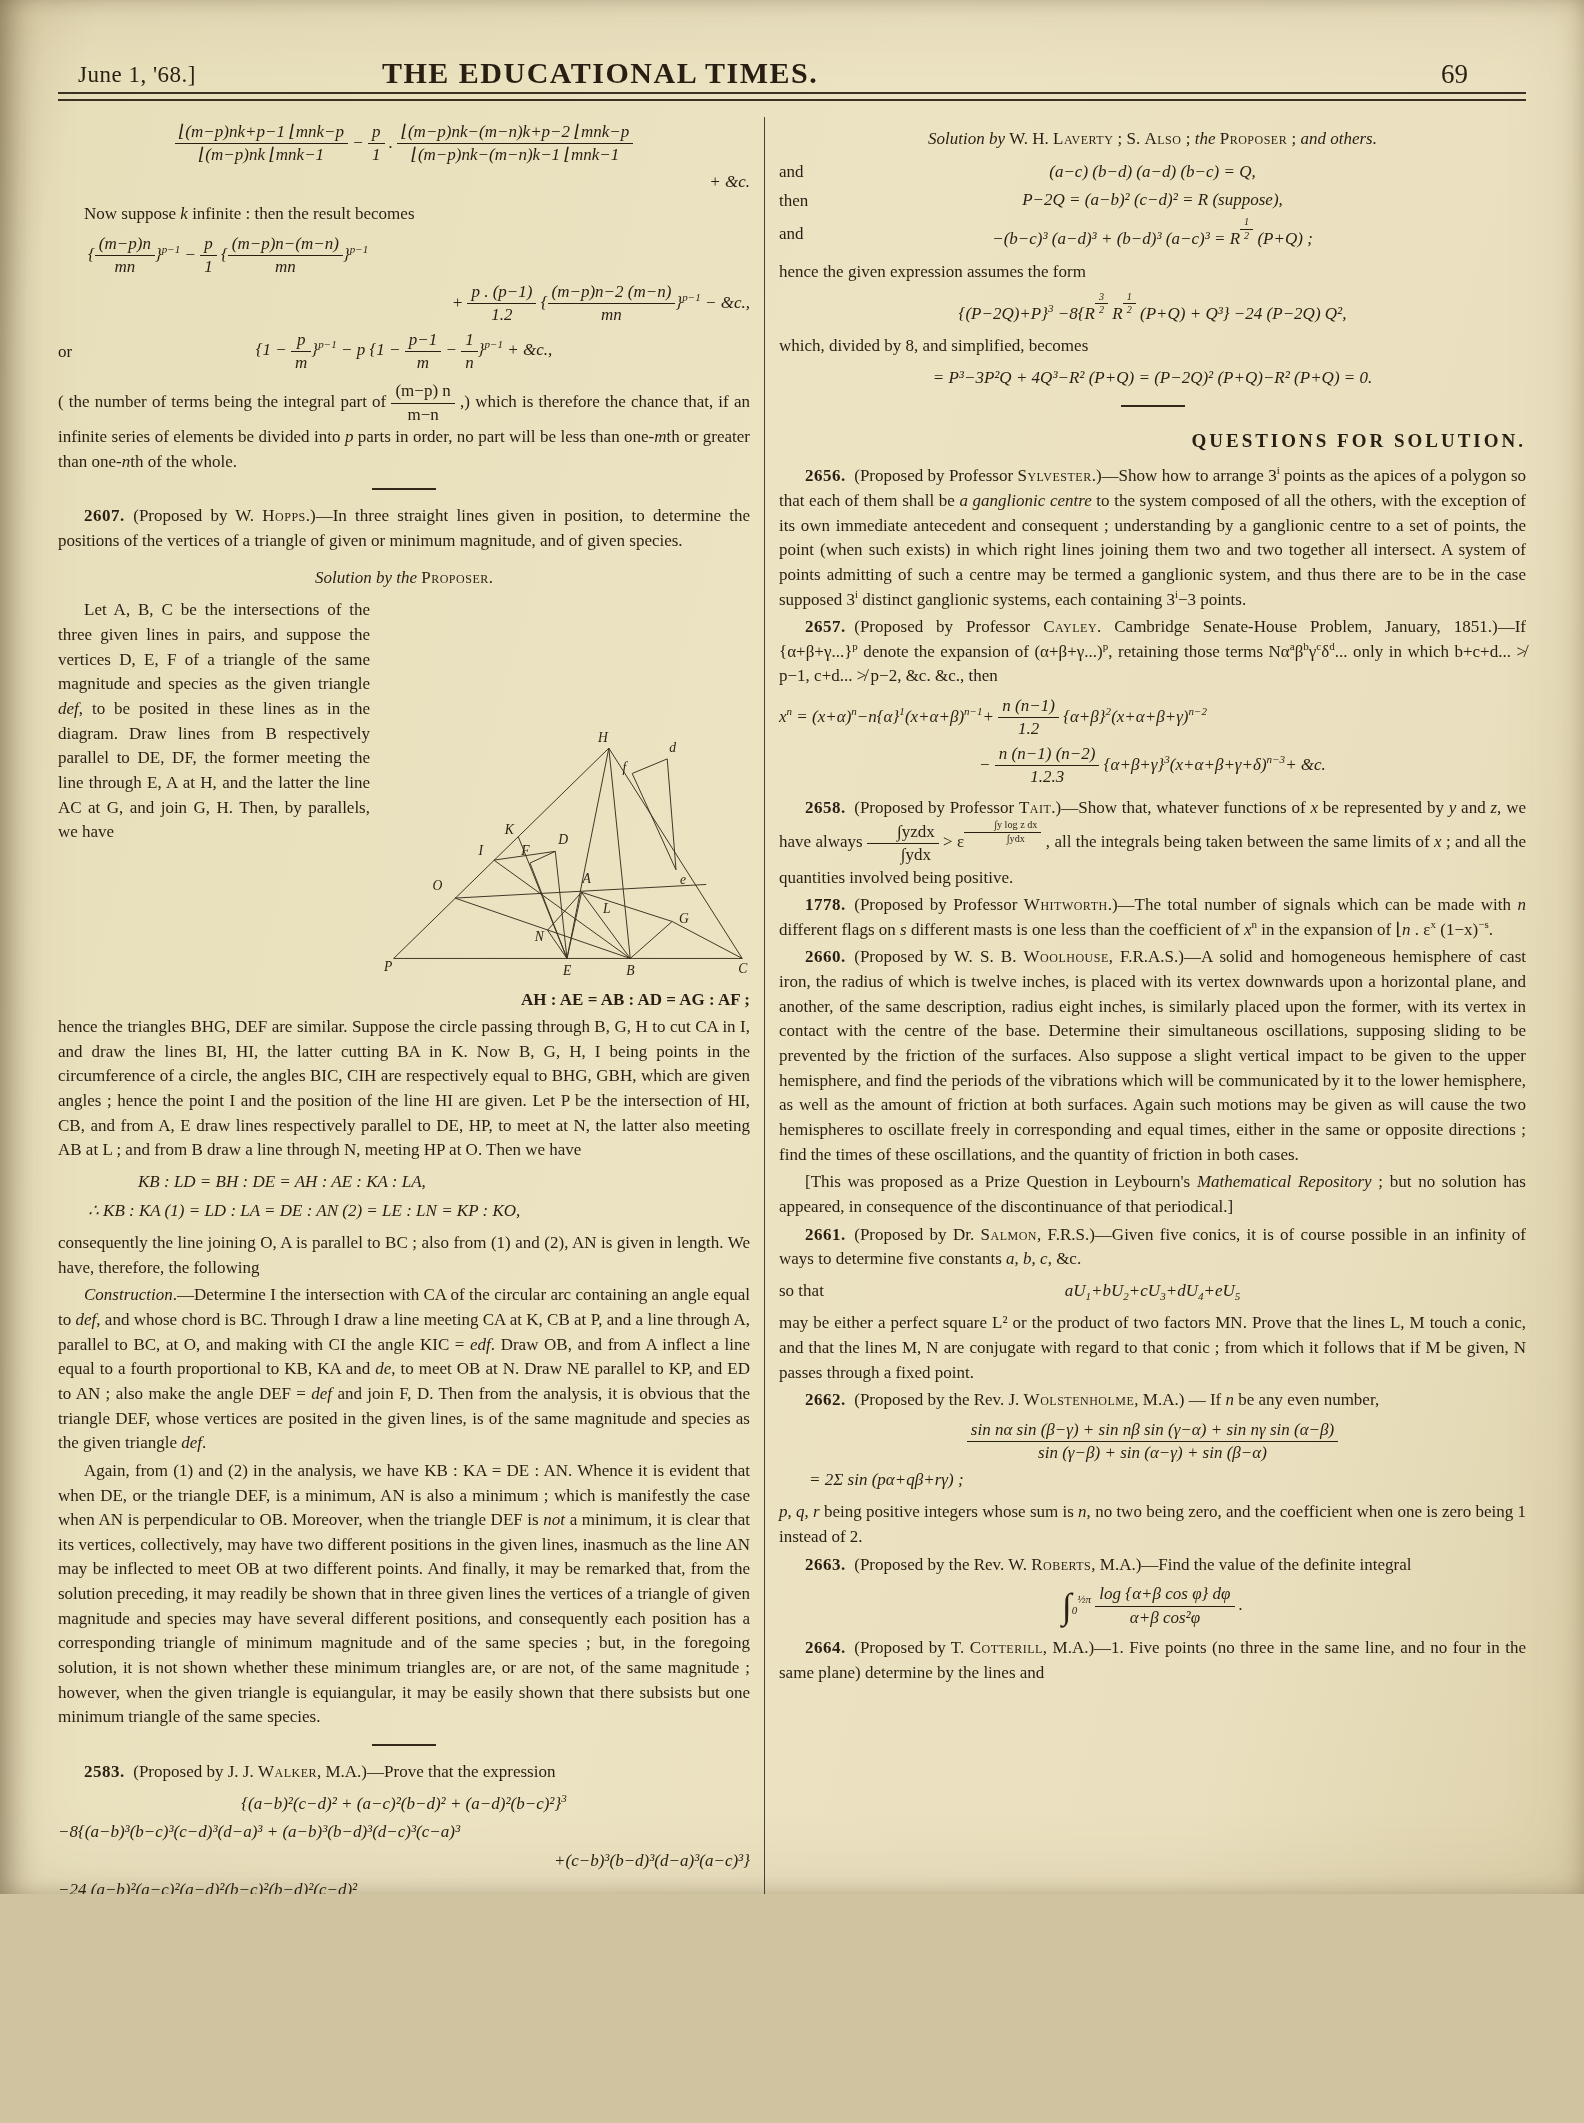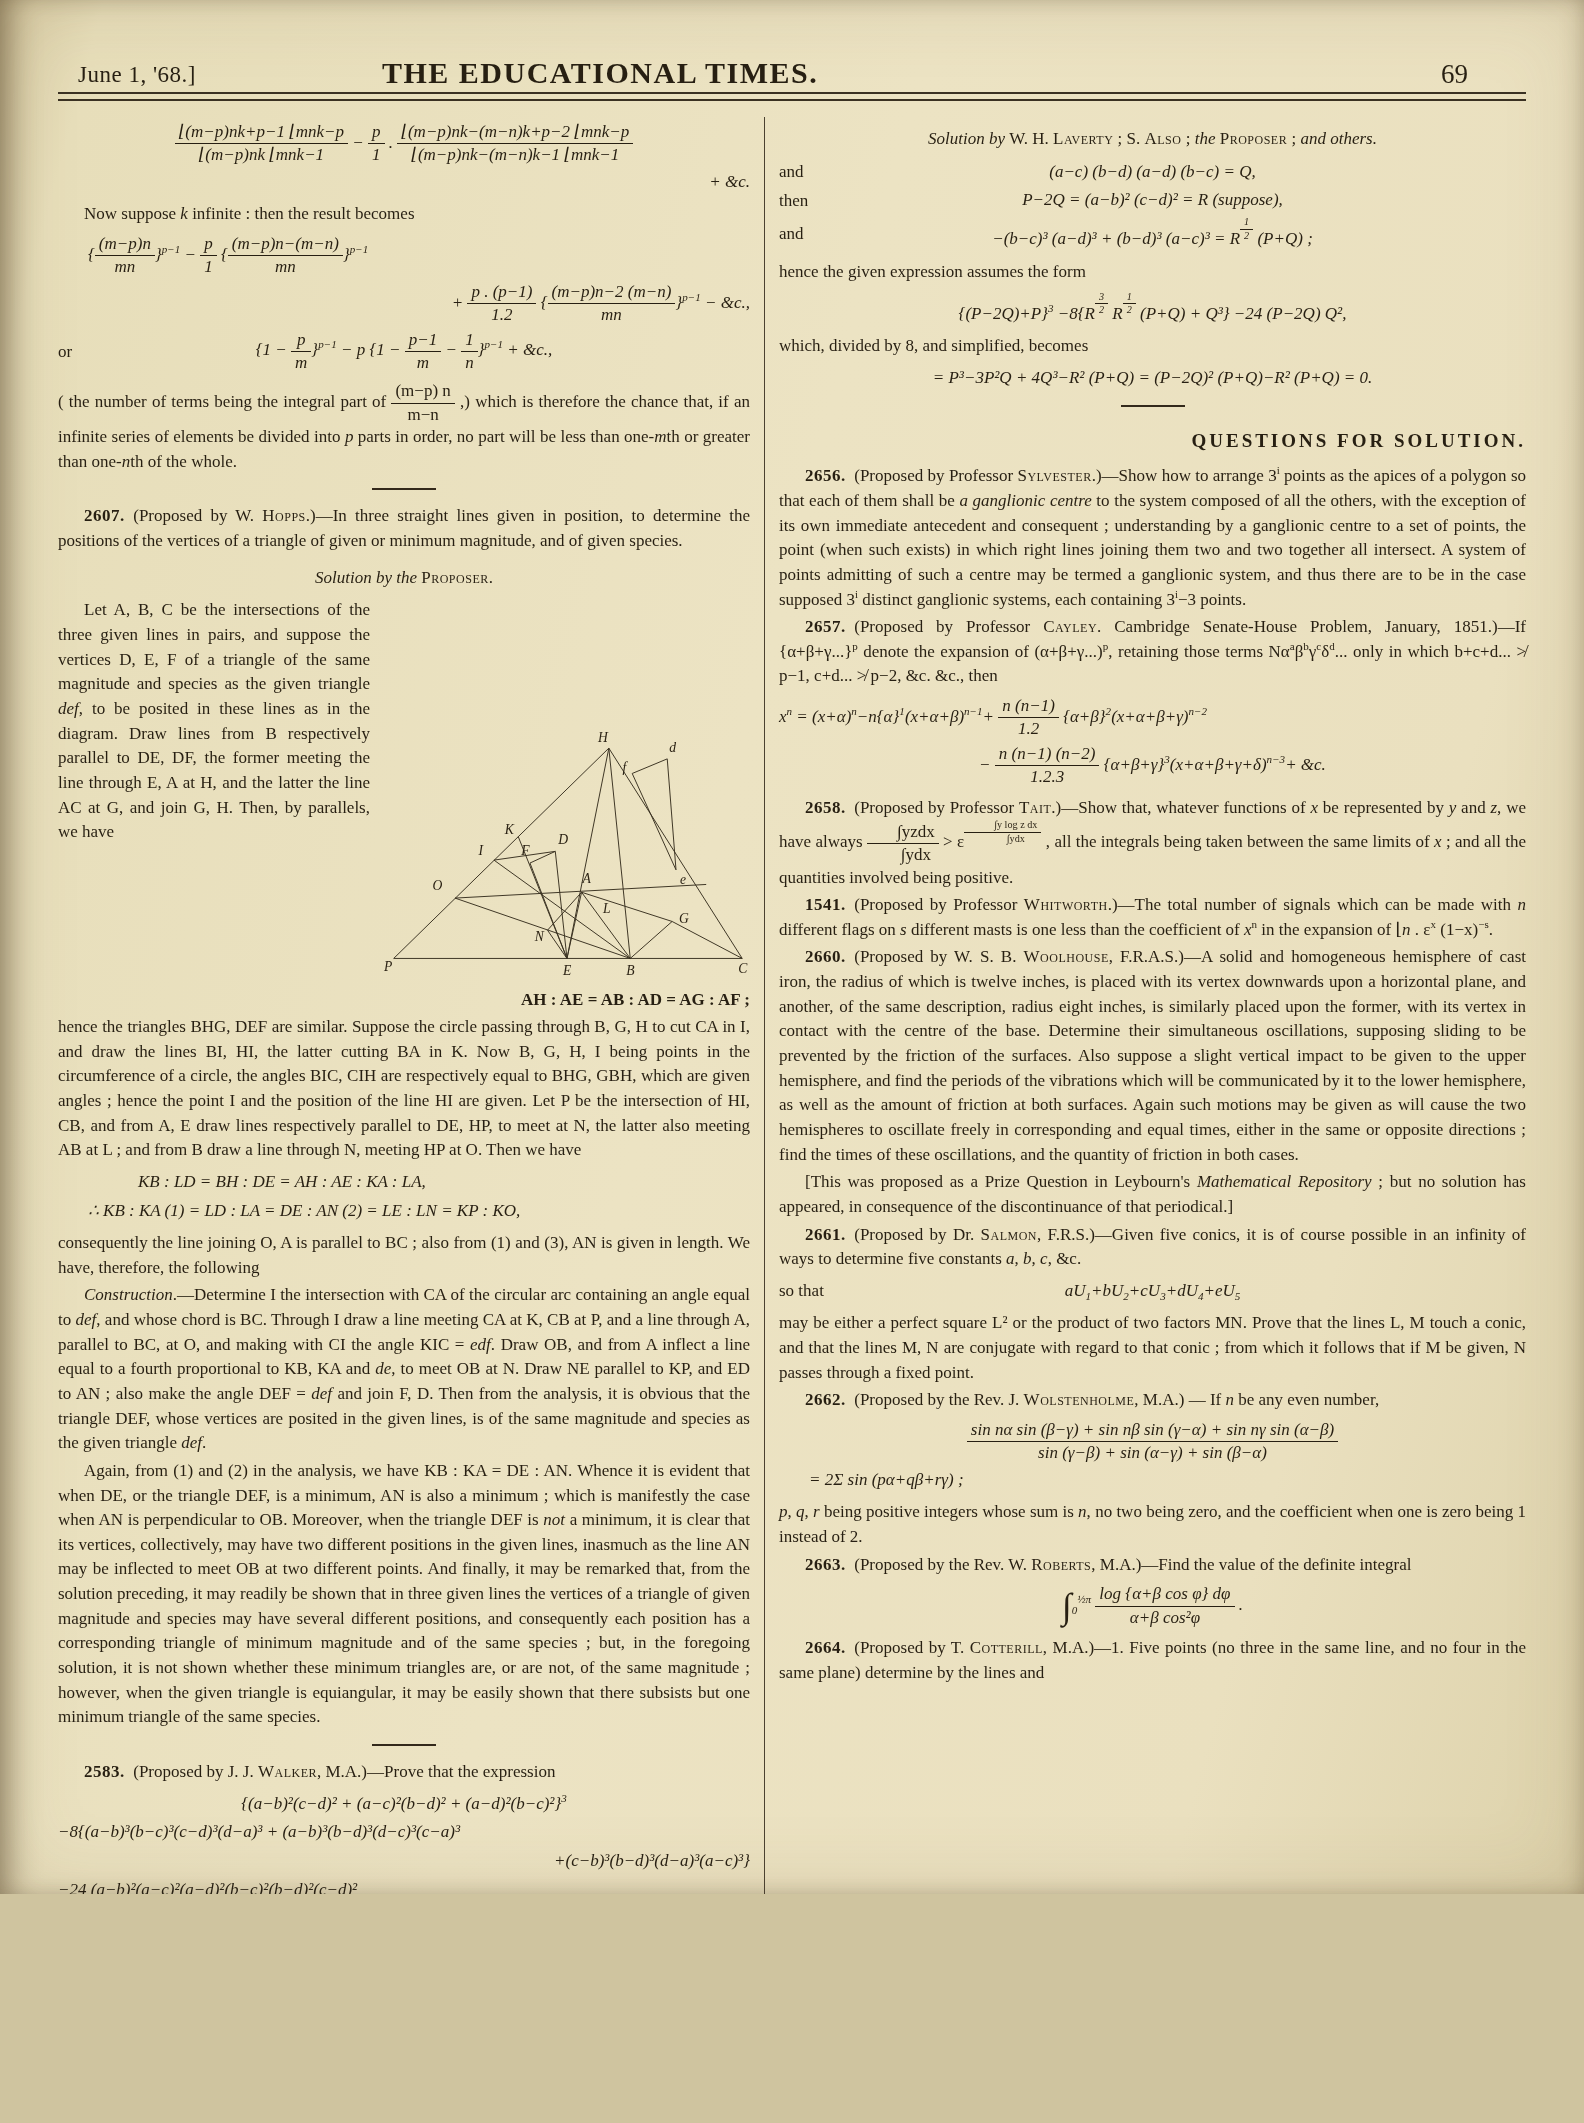--- a/index.html
+++ b/index.html
@@ -123,21 +123,21 @@
             <text x="366" y="383">C</text>
           </svg>
           <p class="para indent">Let A, B, C be the intersections of the three given lines in pairs, and suppose the vertices D, E, F of a triangle of the same magnitude and species as the given triangle <i>def</i>, to be posited in these lines as in the diagram. Draw lines from B respectively parallel to DE, DF, the former meeting the line through E, A at H, and the latter the line AC at G, and join G, H.  Then, by parallels, we have</p>
         </div>
         <p class="centerline">AH : AE = AB : AD = AG : AF ;</p>
         <p class="para">hence the triangles BHG, DEF are similar.  Suppose the circle passing through B, G, H to cut CA in I, and draw the lines BI, HI, the latter cutting BA in K.  Now B, G, H, I being points in the circumference of a circle, the angles BIC, CIH are respectively equal to BHG, GBH, which are given angles ; hence the point I and the position of the line HI are given.  Let P be the intersection of HI, CB, and from A, E draw lines respectively parallel to DE, HP, to meet at N, the latter also meeting AB at L ; and from B draw a line through N, meeting HP at O.  Then we have</p>
         <div class="eq">
           <div class="eqrow indent2"><span>KB : LD  = BH : DE = AH : AE : KA : LA,</span></div>
           <div class="eqrow indent1"><span>∴  KB : KA (1) = LD : LA = DE : AN (2) = LE : LN = KP : KO,</span></div>
         </div>
-        <p class="para">consequently the line joining O, A is parallel to BC ; also from (1) and (3), AN is given in length.  We have, therefore, the following</p>
+        <p class="para">consequently the line joining O, A is parallel to BC ; also from (1) and (2), AN is given in length.  We have, therefore, the following</p>
         <p class="para indent"><i>Construction</i>.—Determine I the intersection with CA of the circular arc containing an angle equal to <i>def</i>, and whose chord is BC.  Through I draw a line meeting CA at K, CB at P, and a line through A, parallel to BC, at O, and making with CI the angle KIC = <i>edf</i>.  Draw OB, and from A inflect a line equal to a fourth proportional to KB, KA and <i>de</i>, to meet OB at N.  Draw NE parallel to KP, and ED to AN ; also make the angle DEF = <i>def</i> and join F, D.  Then from the analysis, it is obvious that the triangle DEF, whose vertices are posited in the given lines, is of the same magnitude and species as the given triangle <i>def</i>.</p>
         <p class="para indent">Again, from (1) and (2) in the analysis, we have KB : KA = DE : AN. Whence it is evident that when DE, or the triangle DEF, is a minimum, AN is also a minimum ; which is manifestly the case when AN is perpendicular to OB.  Moreover, when the triangle DEF is <i>not</i> a minimum, it is clear that its vertices, collectively, may have two different positions in the given lines, inasmuch as the line AN may be inflected to meet OB at two different points.  And finally, it may be remarked that, from the solution preceding, it may readily be shown that in three given lines the vertices of a triangle of given magnitude and species may have several different positions, and consequently each position has a corresponding triangle of minimum magnitude and of the same species ; but, in the foregoing solution, it is not shown whether these minimum triangles are, or are not, of the same magnitude ; however, when the given triangle is equiangular, it may be easily shown that there subsists but one minimum triangle of the same species.</p>
         <div class="midrule"></div>
         <p class="para indent"><span class="pnum">2583.</span> (Proposed by J. J. <span class="sc">Walker</span>, M.A.)—Prove that the expression</p>
         <div class="eq">
           <div class="eqrow center"><span>{(a−b)²(c−d)² + (a−c)²(b−d)² + (a−d)²(b−c)²}<sup>3</sup></span></div>
           <div class="eqrow left"><span>−8{(a−b)³(b−c)³(c−d)³(d−a)³ + (a−b)³(b−d)³(d−c)³(c−a)³</span></div>
           <div class="eqrow right"><span>+(c−b)³(b−d)³(d−a)³(a−c)³}</span></div>
           <div class="eqrow left"><span>−24 (a−b)²(a−c)²(a−d)²(b−c)²(b−d)²(c−d)²</span></div>
         </div>
@@ -161,21 +161,21 @@
         </div>
         <div class="midrule"></div>
         <p class="qheading">QUESTIONS FOR SOLUTION.</p>
         <p class="para indent"><span class="pnum">2656.</span> (Proposed by Professor <span class="sc">Sylvester</span>.)—Show how to arrange 3<sup>i</sup> points as the apices of a polygon so that each of them shall be <i>a ganglionic centre</i> to the system composed of all the others, with the exception of its own immediate antecedent and consequent ; understanding by a ganglionic centre to a set of points, the point (when such exists) in which right lines joining them two and two together all intersect.  A system of points admitting of such a centre may be termed a ganglionic system, and thus there are to be in the case supposed  3<sup>i</sup> distinct ganglionic systems, each containing 3<sup>i</sup>−3 points.</p>
         <p class="para indent"><span class="pnum">2657.</span> (Proposed by Professor <span class="sc">Cayley</span>.  Cambridge Senate-House Problem, January, 1851.)—If  {α+β+γ...}<sup>p</sup>  denote the expansion of (α+β+γ...)<sup>p</sup>,  retaining those terms  Nα<sup>a</sup>β<sup>b</sup>γ<sup>c</sup>δ<sup>d</sup>...  only in which b+c+d... ≯ p−1,  c+d... ≯ p−2,  &amp;c. &amp;c., then</p>
         <div class="eq">
           <div class="eqrow left"><span>x<sup>n</sup> = (x+α)<sup>n</sup>−n{α}<sup>1</sup>(x+α+β)<sup>n−1</sup>+ <span class="frac"><span class="num">n (n−1)</span><span class="den">1.2</span></span> {α+β}<sup>2</sup>(x+α+β+γ)<sup>n−2</sup></span></div>
           <div class="eqrow center"><span>− <span class="frac"><span class="num">n (n−1) (n−2)</span><span class="den">1.2.3</span></span>  {α+β+γ}<sup>3</sup>(x+α+β+γ+δ)<sup>n−3</sup>+ &amp;c.</span></div>
         </div>
         <p class="para indent"><span class="pnum">2658.</span> (Proposed by Professor <span class="sc">Tait</span>.)—Show that, whatever functions of <i>x</i> be represented by <i>y</i> and <i>z</i>, we have always  <span class="frac"><span class="num">∫yzdx</span><span class="den">∫ydx</span></span> &gt; ε<span class="frac sfrac"><span class="num">∫y log z dx</span><span class="den">∫ydx</span></span> ,  all the integrals being taken between the same limits of <i>x</i> ; and all the quantities involved being positive.</p>
-        <p class="para indent"><span class="pnum">1541.</span> (Proposed by Professor <span class="sc">Whitworth</span>.)—The total number of signals which can be made with <i>n</i> different flags on <i>s</i> different masts is one less than the coefficient of <i>x</i><sup>n</sup> in the expansion of  ⌊<i>n</i> . ε<sup>x</sup> (1−x)<sup>−s</sup>.</p>
+        <p class="para indent"><span class="pnum">1778.</span> (Proposed by Professor <span class="sc">Whitworth</span>.)—The total number of signals which can be made with <i>n</i> different flags on <i>s</i> different masts is one less than the coefficient of <i>x</i><sup>n</sup> in the expansion of  ⌊<i>n</i> . ε<sup>x</sup> (1−x)<sup>−s</sup>.</p>
         <p class="para indent"><span class="pnum">2660.</span> (Proposed by W. S. B. <span class="sc">Woolhouse</span>, F.R.A.S.)—A solid and homogeneous hemisphere of cast iron, the radius of which is twelve inches, is placed with its vertex downwards upon a horizontal plane, and another, of the same description, radius eight inches, is similarly placed upon the former, with its vertex in contact with the centre of the base.  Determine their simultaneous oscillations, supposing sliding to be prevented by the friction of the surfaces.  Also suppose a slight vertical impact to be given to the upper hemisphere, and find the periods of the vibrations which will be communicated by it to the lower hemisphere, as well as the amount of friction at both surfaces.  Again such motions may be given as will cause the two hemispheres to oscillate freely in corresponding and equal times, either in the same or opposite directions ; find the times of these oscillations, and the quantity of friction in both cases.</p>
         <p class="para indent">[This was proposed as a Prize Question in Leybourn's <i>Mathematical Repository</i> ; but no solution has appeared, in consequence of the discontinuance of that periodical.]</p>
         <p class="para indent"><span class="pnum">2661.</span> (Proposed by Dr. <span class="sc">Salmon</span>, F.R.S.)—Given five conics, it is of course possible in an infinity of ways to determine five constants <i>a</i>, <i>b</i>, <i>c</i>, &amp;c.</p>
         <div class="eq">
           <div class="eqrow center"><span class="eqlabel">so that</span><span>aU<sub>1</sub>+bU<sub>2</sub>+cU<sub>3</sub>+dU<sub>4</sub>+eU<sub>5</sub></span></div>
         </div>
         <p class="para">may be either a perfect square L² or the product of two factors MN. Prove that the lines L, M touch a conic, and that the lines M, N are conjugate with regard to that conic ; from which it follows that if M be given, N passes through a fixed point.</p>
         <p class="para indent"><span class="pnum">2662.</span> (Proposed by the Rev. J. <span class="sc">Wolstenholme</span>, M.A.) — If <i>n</i> be any even number,</p>
         <div class="eq">
           <div class="eqrow center"><span><span class="frac"><span class="num">sin nα sin (β−γ) + sin nβ sin (γ−α) + sin nγ sin (α−β)</span><span class="den">sin (γ−β) + sin (α−γ) + sin (β−α)</span></span></span></div>

